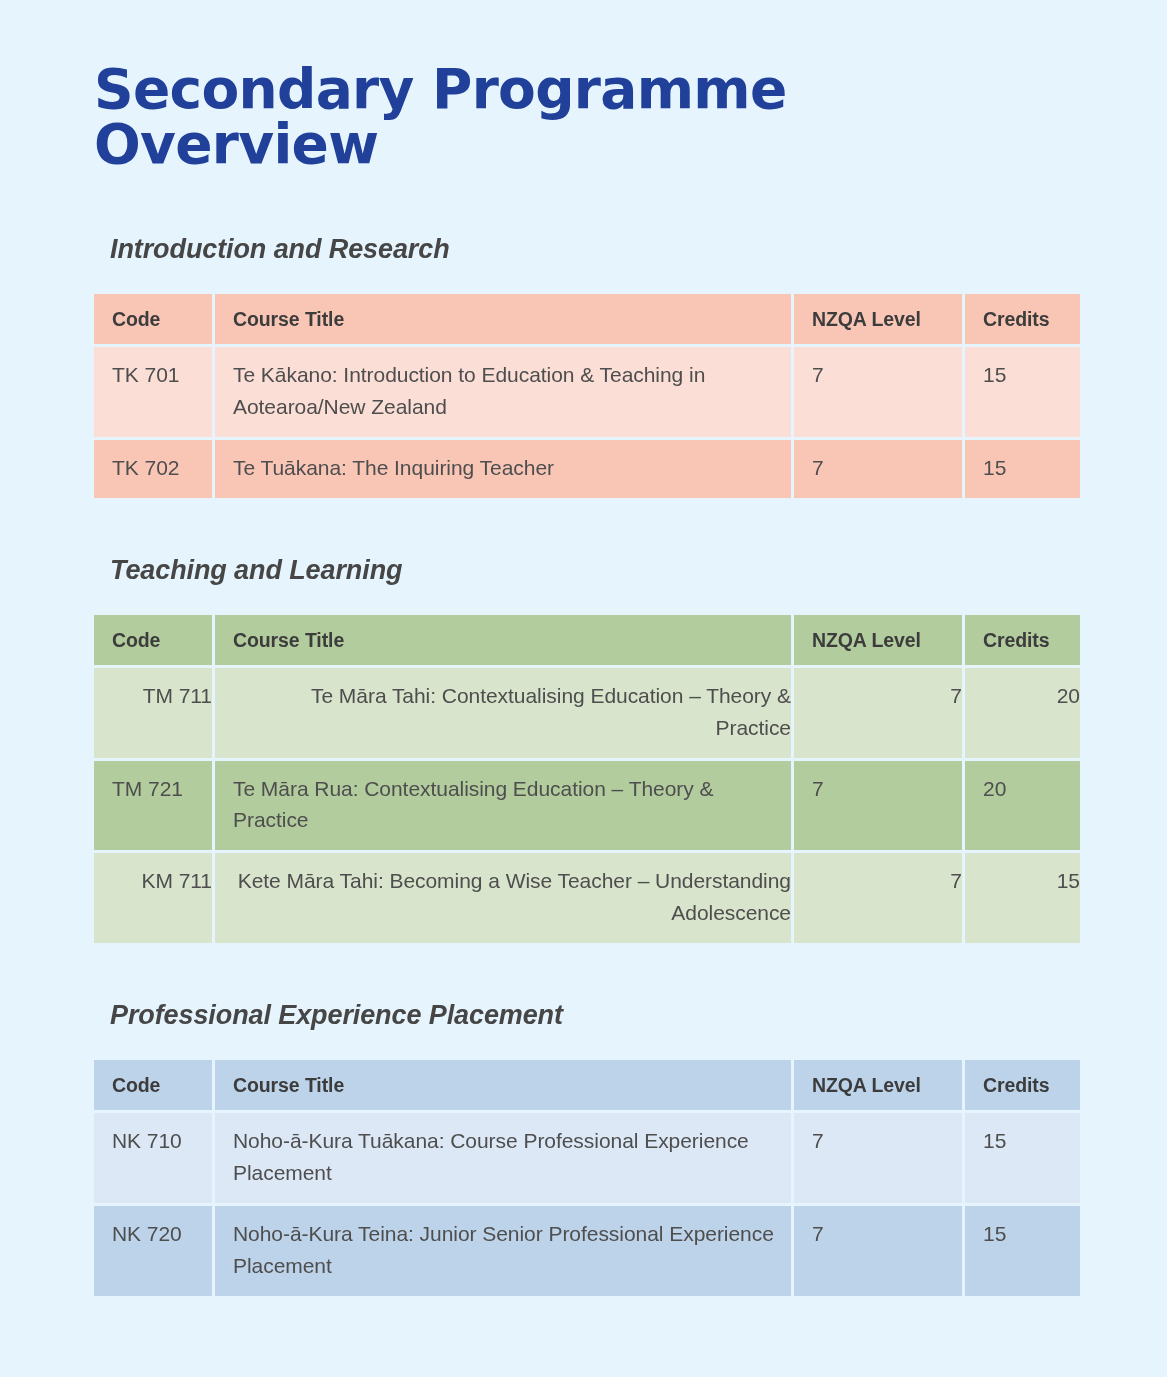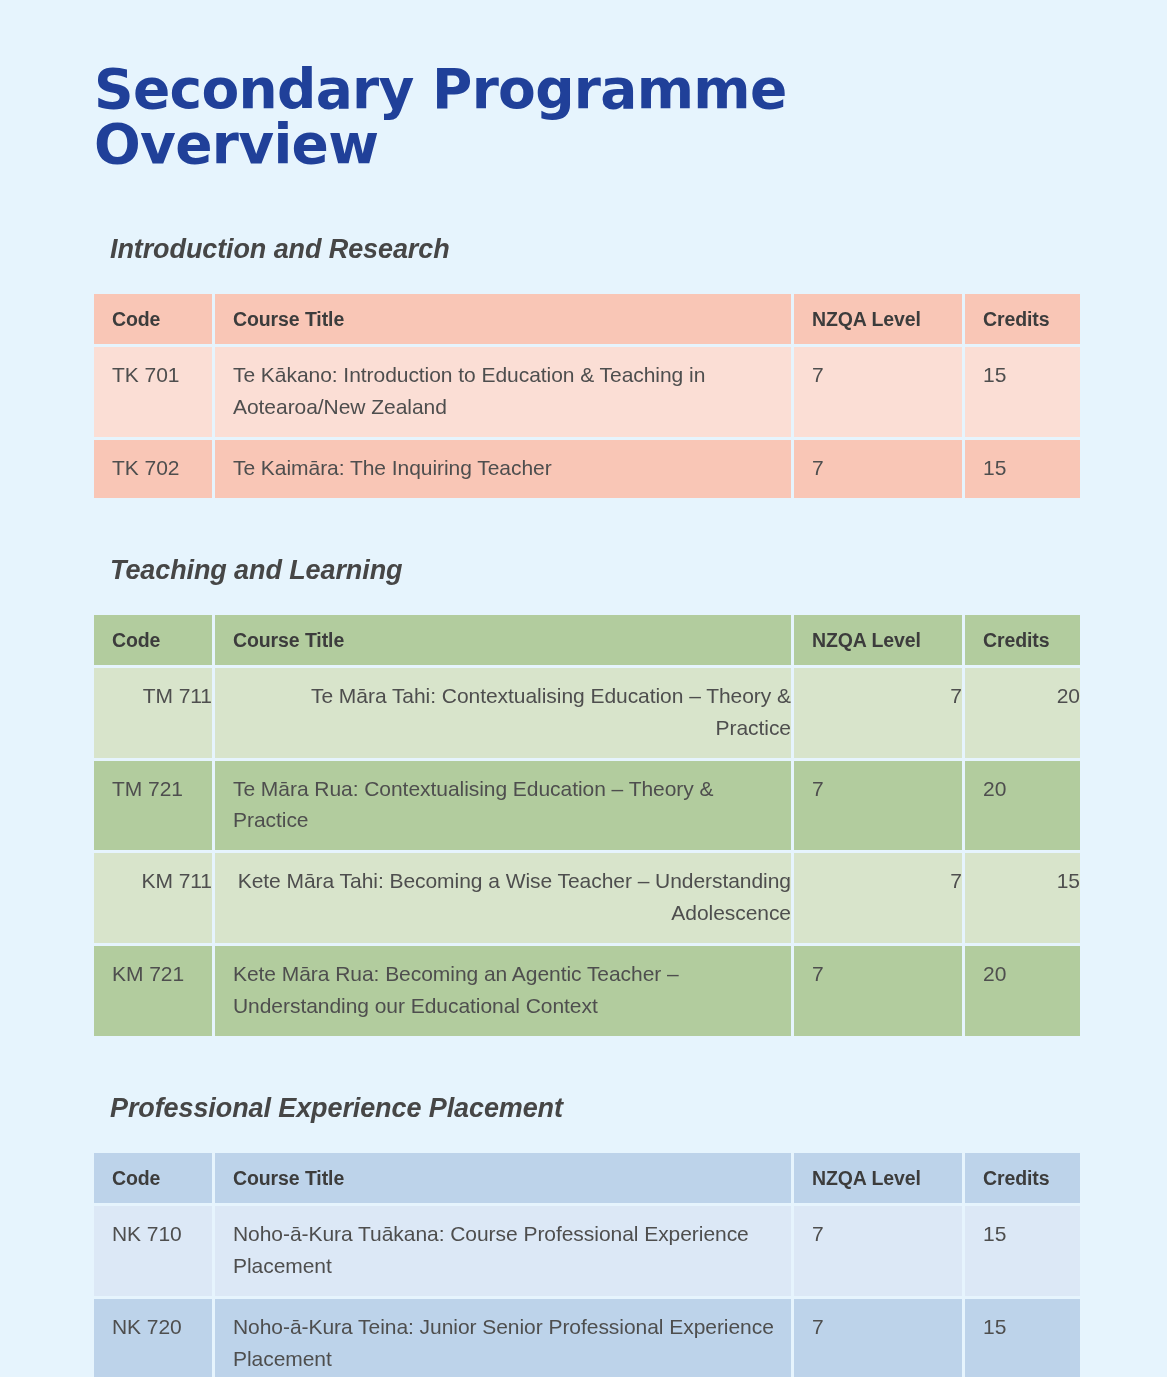--- a/index.html
+++ b/index.html
@@ -121,21 +121,21 @@
       </thead>
       <tbody>
         <tr class="row-light">
           <td class="cell-code">TK 701</td>
           <td>Te Kākano: Introduction to Education &amp; Teaching in Aotearoa/New Zealand</td>
           <td>7</td>
           <td>15</td>
         </tr>
         <tr class="row-dark">
           <td class="cell-code">TK 702</td>
-          <td>Te Kaimāra: The Inquiring Teacher</td>
+          <td>Te Tuākana: The Inquiring Teacher</td>
           <td>7</td>
           <td>15</td>
         </tr>
       </tbody>
     </table>
   </div>
 
   <div class="section sec-teach">
     <h2 class="section-heading">Teaching and Learning</h2>
     <table class="course-table tbl-green">
@@ -165,26 +165,20 @@
           <td>Te Māra Rua: Contextualising Education – Theory &amp; Practice</td>
           <td>7</td>
           <td>20</td>
         </tr>
         <tr class="row-light">
           <td class="cell-code">KM 711</td>
           <td>Kete Māra Tahi: Becoming a Wise Teacher – Understanding Adolescence</td>
           <td>7</td>
           <td>15</td>
         </tr>
-        <tr class="row-dark">
-          <td class="cell-code">KM 721</td>
-          <td>Kete Māra Rua: Becoming an Agentic Teacher – Understanding our Educational Context</td>
-          <td>7</td>
-          <td>20</td>
-        </tr>
       </tbody>
     </table>
   </div>
 
   <div class="section sec-prof">
     <h2 class="section-heading">Professional Experience Placement</h2>
     <table class="course-table tbl-blue">
       <colgroup>
         <col class="c-code">
           <col class="c-title">

